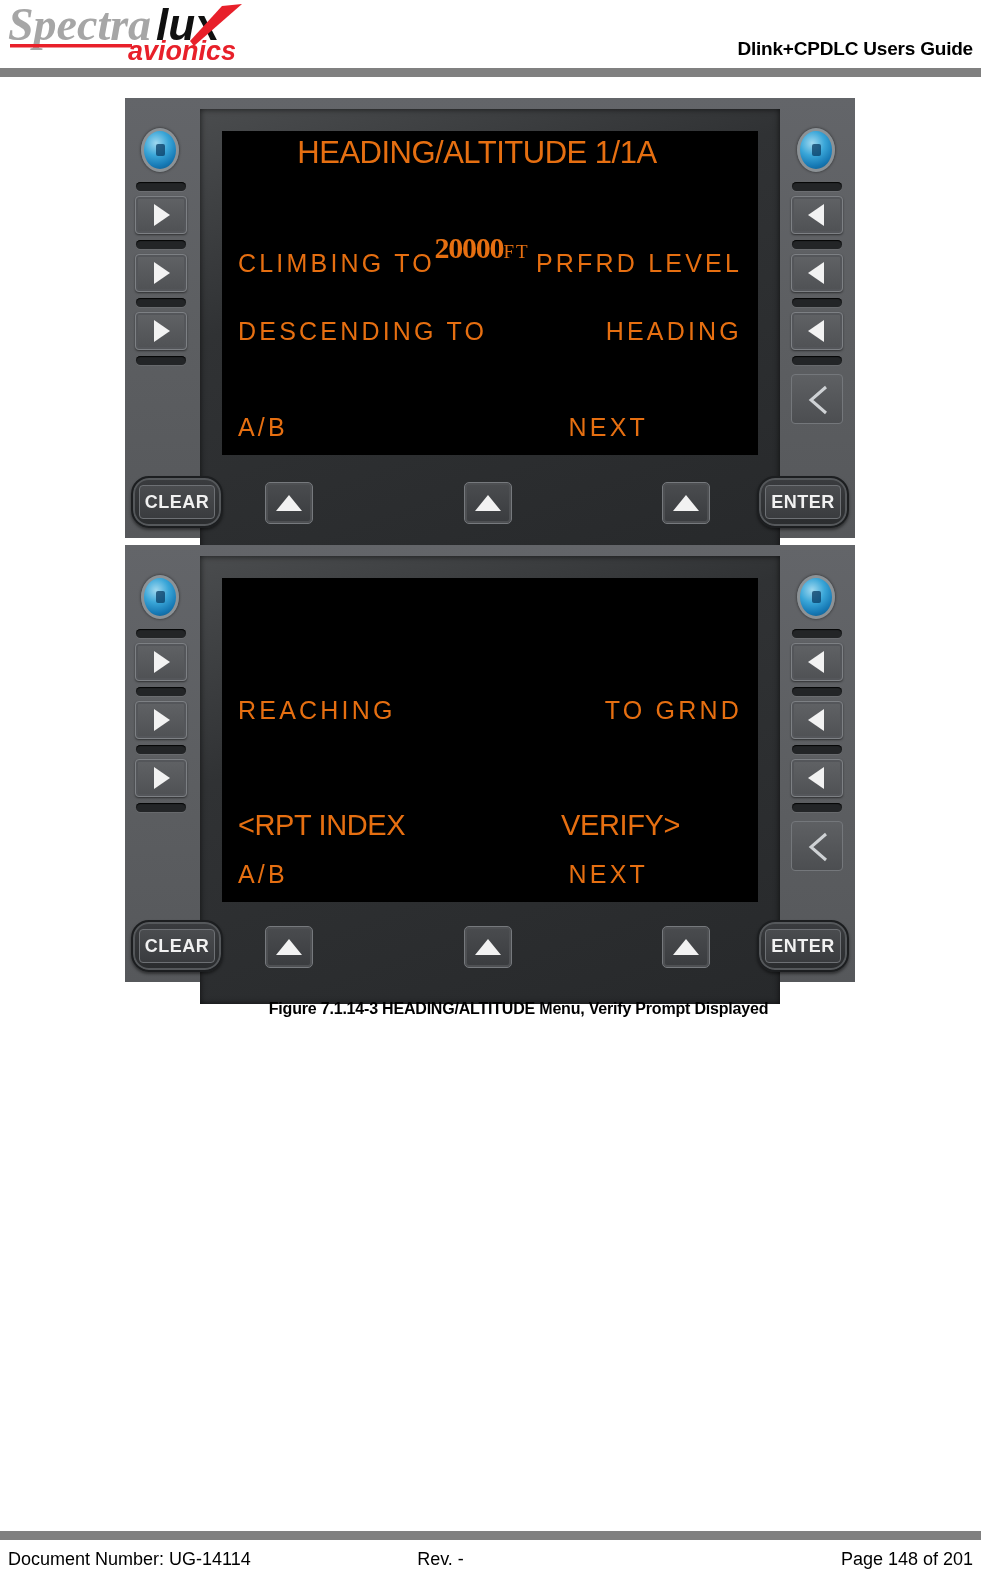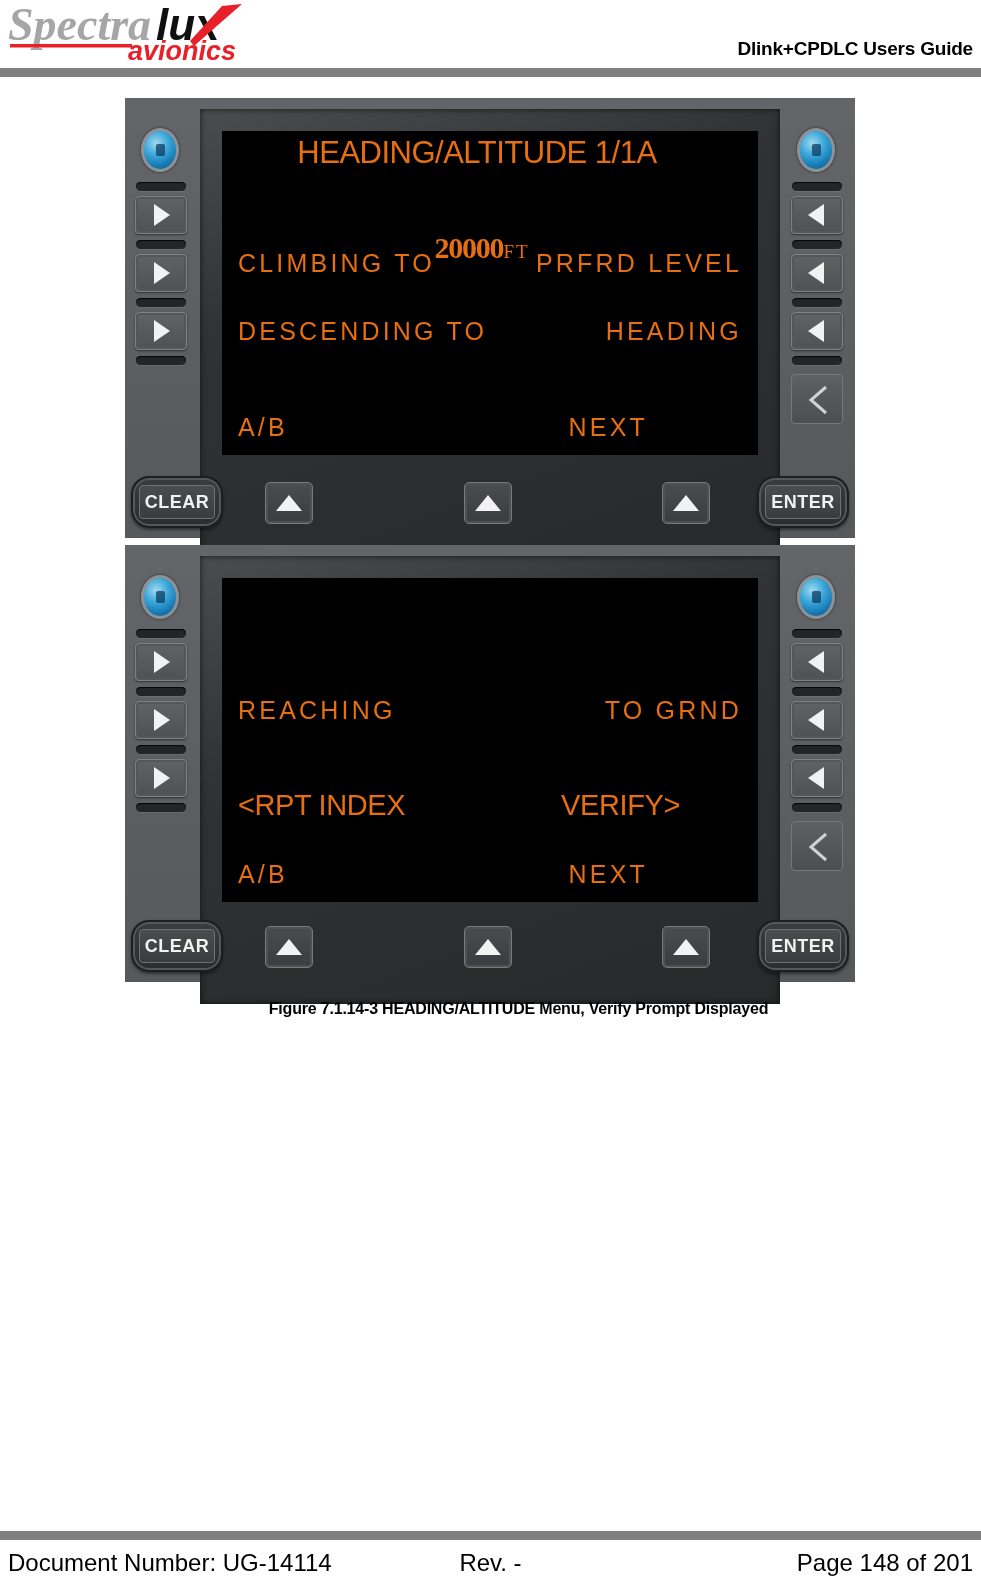--- a/index.html
+++ b/index.html
@@ -99,20 +99,21 @@
     padding-right: 26px;
     box-sizing: border-box;
   }
   .lcd-sp {
     font-size: 25px;
     letter-spacing: 3.2px;
   }
   .lcd-cond {
     font-size: 29px;
     letter-spacing: -0.4px;
+    margin-top: 20px;
   }
 
   .lcd-split {
     display: flex;
     justify-content: space-between;
     box-sizing: border-box;
     padding: 0 16px;
   }
 
   .alt-value {
@@ -287,26 +288,26 @@
   #footer-rule {
     position: absolute;
     left: 0; top: 1531px;
     width: 981px;
     height: 9px;
     background: #808080;
   }
   .footer-cell {
     position: absolute;
     top: 1549px;
-    font-size: 24px;
+    font-size: 18px;
     color: #000;
     white-space: nowrap;
   }
   #footer-doc  { left: 8px; }
-  #footer-rev  { left: 0; width: 981px; text-align: center; }
+  #footer-rev  { left: 0; width: 881px; text-align: center; }
   #footer-page { right: 8px; text-align: right; }
 </style>
 </head>
 <body>
 
 <div id="page-header">
 
   <div id="brand-logo">
     <svg width="262" height="62" viewBox="0 0 262 62" xmlns="http://www.w3.org/2000/svg">
       <text x="0" y="38" font-family="Liberation Serif, serif" font-size="46" font-style="italic" font-weight="bold" fill="#a6a6a6">Spectra</text>

